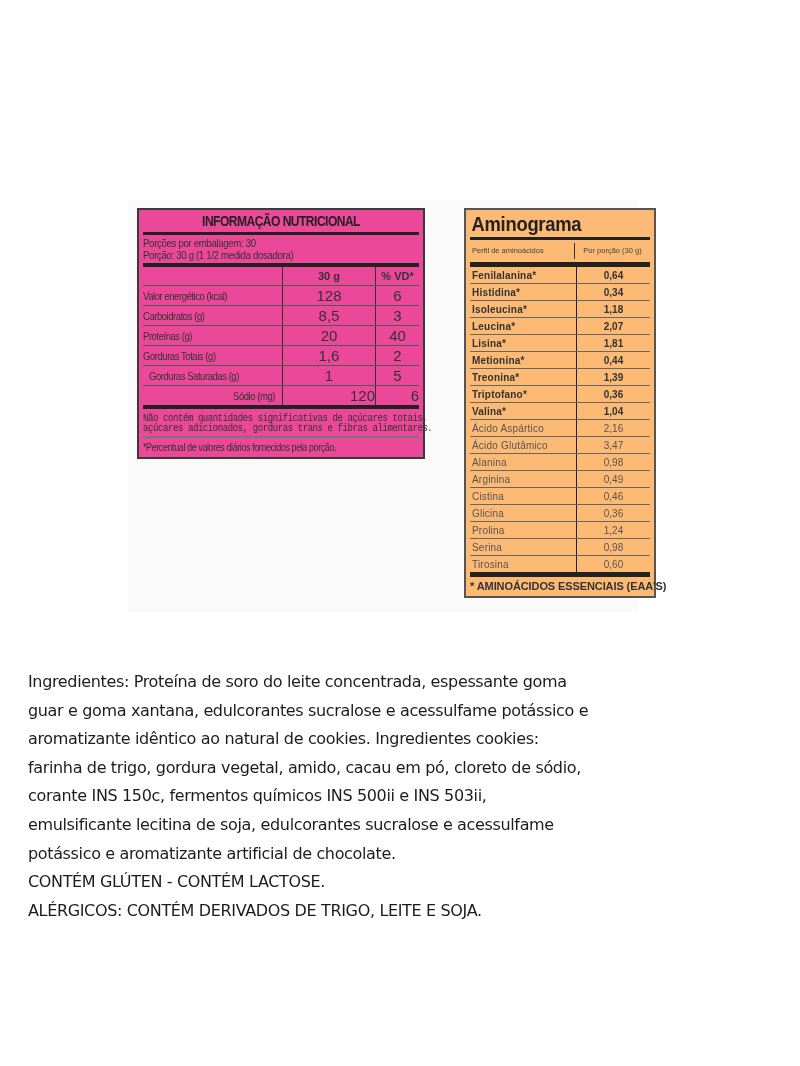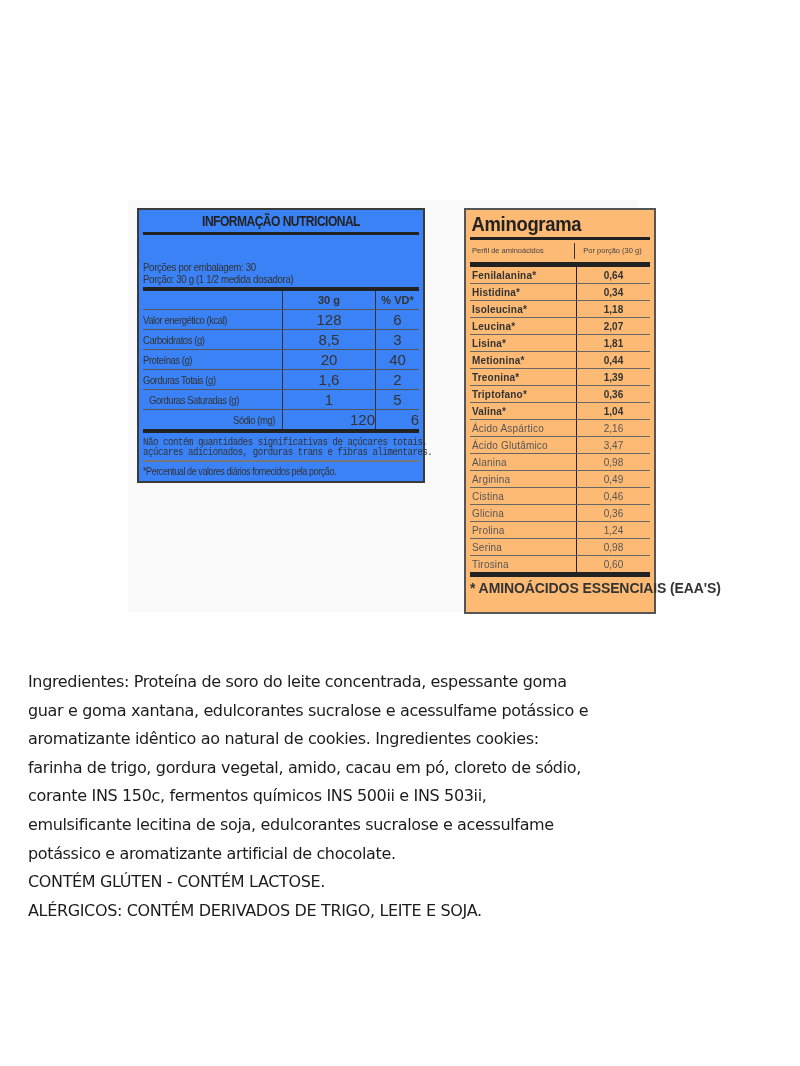--- a/index.html
+++ b/index.html
@@ -1,24 +1,24 @@
 <!DOCTYPE html>
 <html><head>
 <meta charset="utf-8">
 <style>
   html, body { margin: 0; padding: 0; background: #ffffff; }
   body { width: 800px; height: 1066px; position: relative; overflow: hidden; font-family: "Liberation Sans", sans-serif; color: #1a1a1a; }
 
   .label-area { position: absolute; left: 128px; top: 200px; width: 510px; height: 412px; background: #fafafa; }
 
   
-  .nutri { position: absolute; left: 137px; top: 208px; width: 284px; border: 2px solid #3a3a3a; background: #3b82f6; font-family: "Liberation Sans", sans-serif; font-stretch: condensed; }
+  .nutri { position: absolute; left: 137px; top: 208px; width: 284px; border: 2px solid #3a3a3a; background: #ec4899; font-family: "Liberation Sans", sans-serif; font-stretch: condensed; }
   .nutri .title { text-align: center; font-weight: bold; font-size: 14px; letter-spacing: -0.6px; height: 22px; line-height: 22px; transform: scaleX(0.86); color: #222; }
   .nutri .bar { height: 3px; background: #222; margin: 0 4px; }
-  .nutri .portion { font-size: 11px; line-height: 12px; padding: 2px 4px 2px 4px; color: #333; letter-spacing: -0.4px; margin-top: 24px; }
+  .nutri .portion { font-size: 11px; line-height: 12px; padding: 2px 4px 2px 4px; color: #333; letter-spacing: -0.4px; }
   .nutri .portion div { transform: scaleX(0.88); transform-origin: left; white-space: nowrap; }
   .nutri table { border-collapse: collapse; width: 276px; margin: 0 4px; font-size: 11px; }
   .nutri td { height: 19px; padding: 0; border-bottom: 1px solid #555; color: #333; }
   .nutri td.nm { width: 133px; padding-left: 0; letter-spacing: -0.5px; white-space: nowrap; }
   .nutri td.nm span { display: inline-block; transform: scaleX(0.86); transform-origin: left; }
   .nutri td.v { width: 92px; text-align: center; border-left: 1px solid #333; font-size: 15px; }
   .nutri td.p { text-align: center; border-left: 1px solid #333; font-size: 15px; }
   .nutri tr.head td { height: 18px; font-weight: bold; font-size: 11px; }
   .nutri tr.sub td.nm { padding-left: 6px; }
   .nutri tr:last-child td { border-bottom: none; text-align: right; }
@@ -38,21 +38,21 @@
   .amino .hdr .c2 { flex: 1; text-align: center; line-height: 16px; }
   .amino .thickbar { height: 5px; background: #222; margin: 0 4px; }
   .amino table { border-collapse: collapse; width: 180px; margin: 0 4px; font-size: 10px; }
   .amino td { height: 16px; padding: 0; border-bottom: 1px solid #666; color: #333; margin-top: 32px; }
   .amino td.nm { width: 104px; padding-left: 2px; border-right: 1px solid #222; letter-spacing: 0.2px; }
   .amino td.v { text-align: center; }
   .amino tr.ess td.nm { font-weight: bold; }
   .amino tr.ess td.v { font-weight: bold; }
   .amino tr.light td { color: #555; }
   .amino tr:last-child td { border-bottom: none; }
-  .amino .foot { font-size: 14px; font-weight: bold; padding: 3px 4px 16px 4px; color: #333; white-space: nowrap; letter-spacing: -0.1px; }
+  .amino .foot { font-size: 11px; font-weight: bold; padding: 3px 4px 4px 4px; color: #333; white-space: nowrap; letter-spacing: -0.1px; }
 
   
   .ingredients { position: absolute; left: 28px; top: 668px; width: 770px; font-family: "DejaVu Sans", sans-serif; font-size: 16px; line-height: 28.6px; color: #1c1c1c; letter-spacing: -0.35px; }
   .ingredients .line { white-space: nowrap; display: block; }
 </style>
 </head>
 <body>
 
 <div class="label-area"></div>
 

